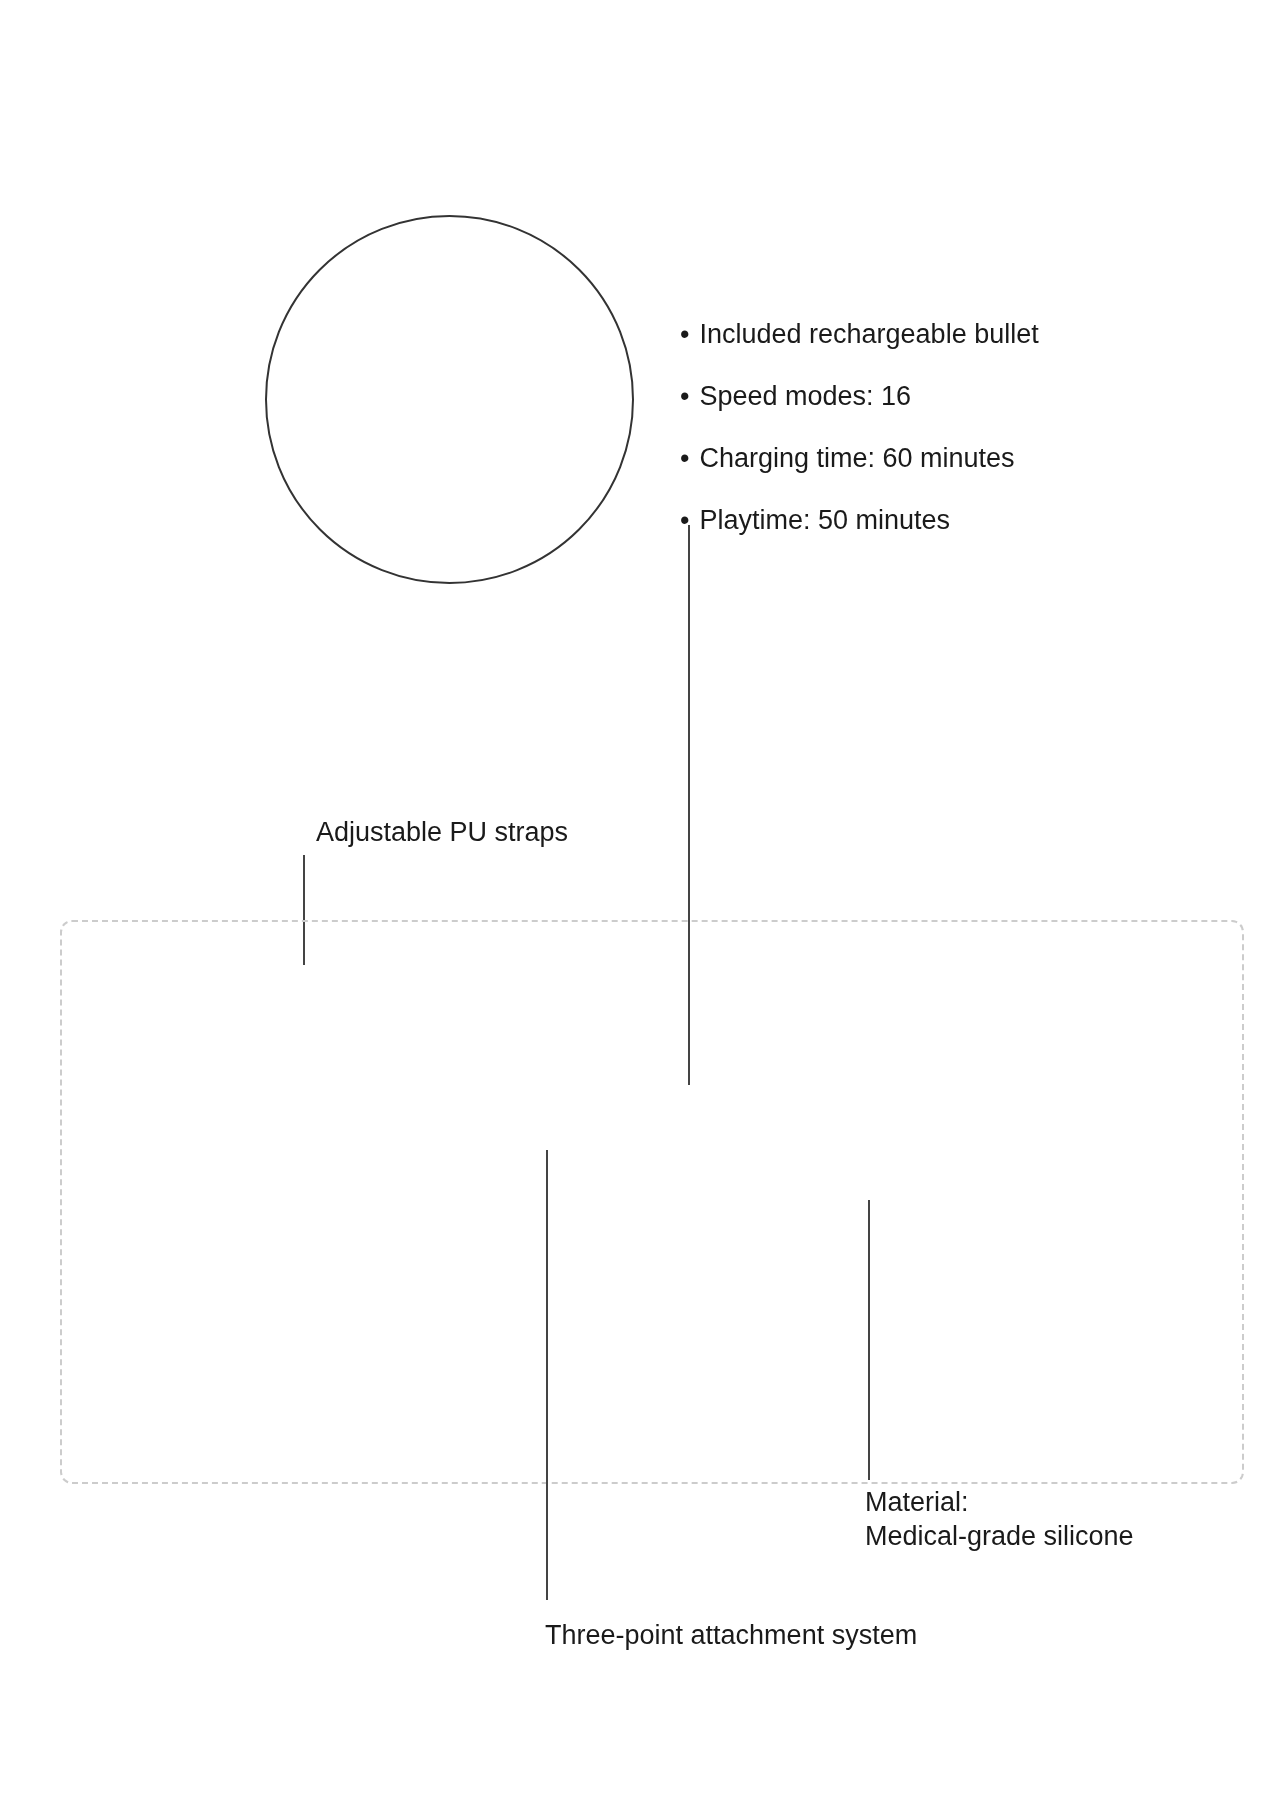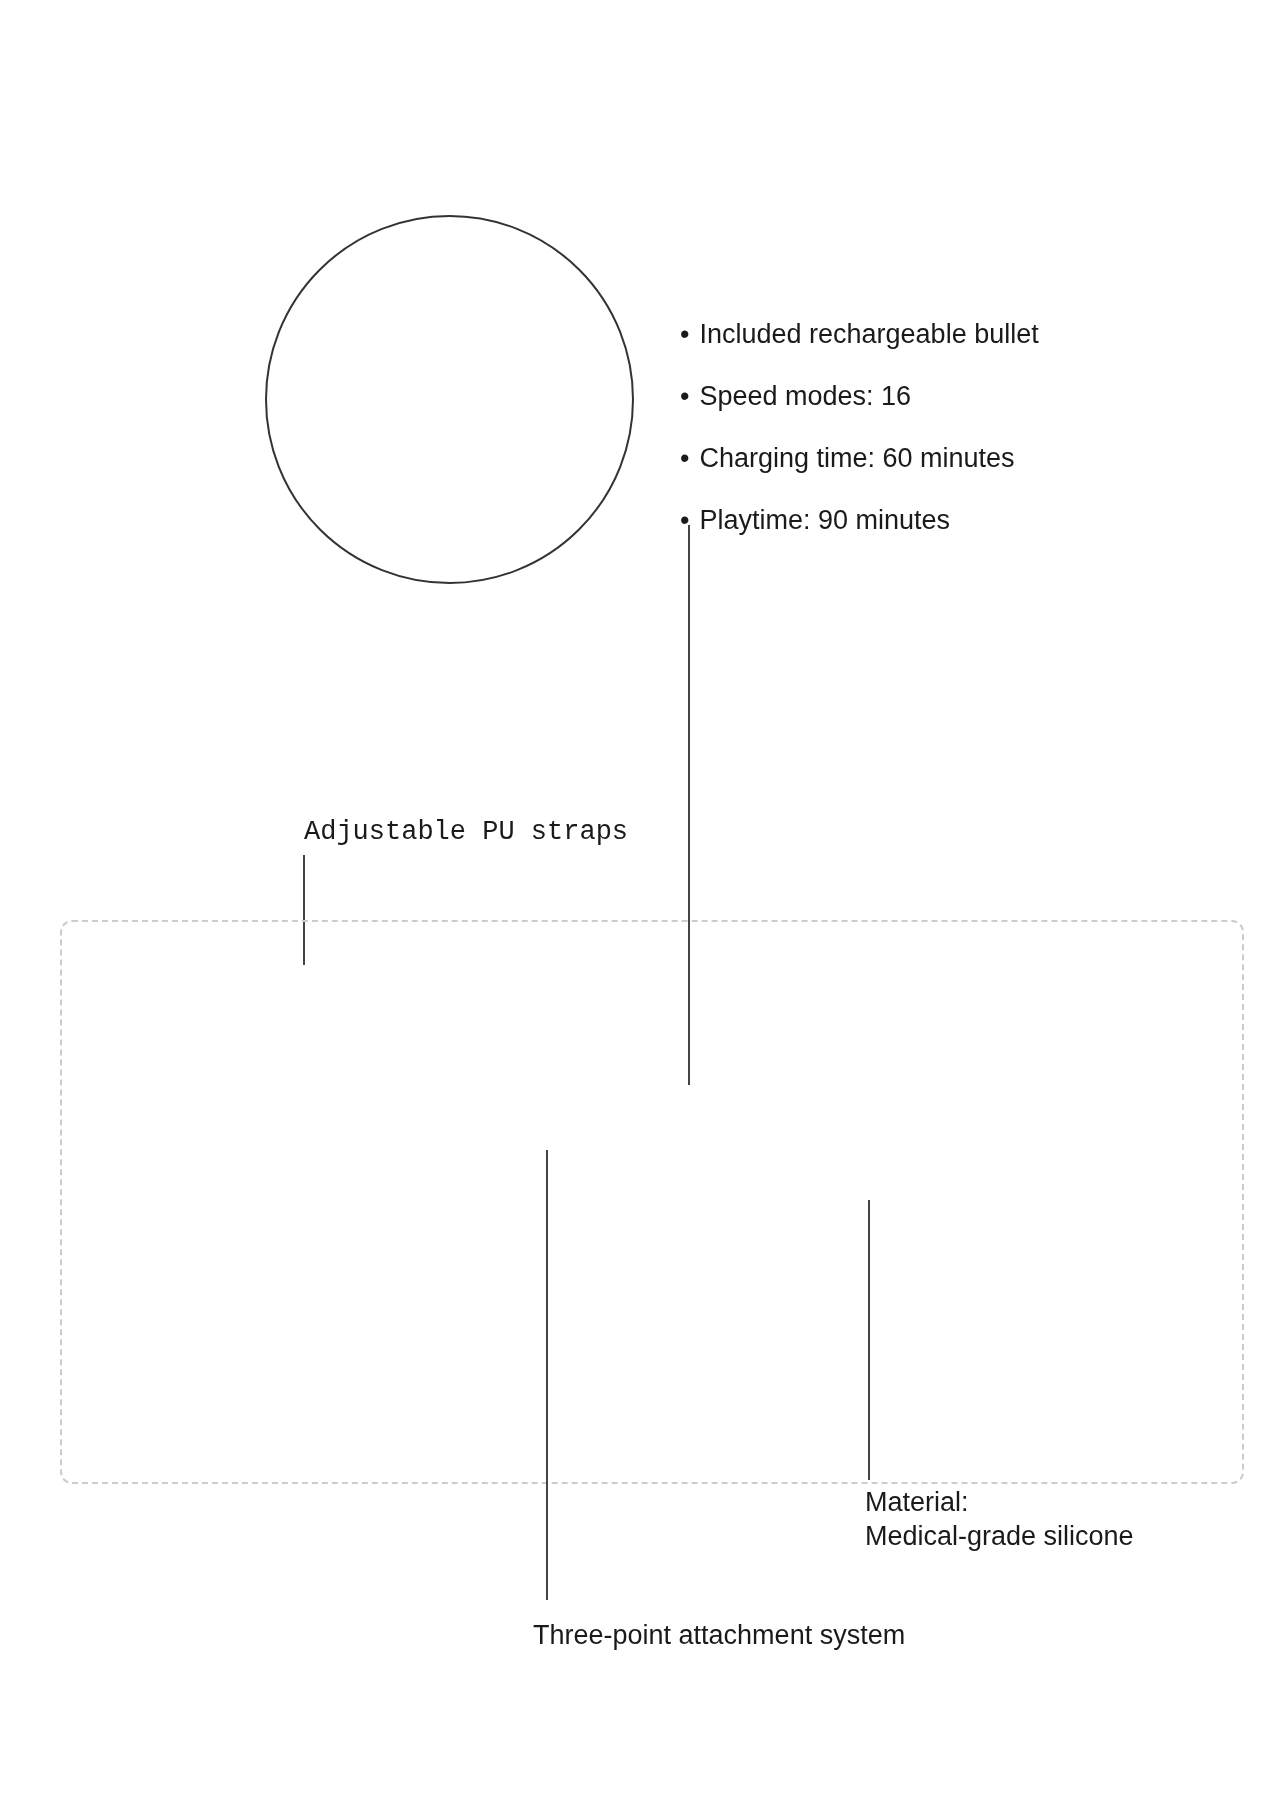--- a/index.html
+++ b/index.html
@@ -17,32 +17,32 @@
   </style>
 </head>
 <body>
 
 <div class="inset"></div>
 
 <ul class="specs">
   <li>Included rechargeable bullet</li>
   <li>Speed modes: 16</li>
   <li>Charging time: 60 minutes</li>
-  <li>Playtime: 90 minutes</li>
+  <li>Playtime: 50 minutes</li>
 </ul>
 
 <div class="line" style="left:688px; top:525px; height:560px;"></div>
 
-<div class="label" style="left:304px; top:815px;font-family:Liberation Mono, monospace;">Adjustable PU straps</div>
+<div class="label" style="left:316px; top:815px;">Adjustable PU straps</div>
 <div class="line" style="left:303px; top:855px; height:110px;"></div>
 
 <div class="placeholder"></div>
 
 <div class="line" style="left:868px; top:1200px; height:280px;"></div>
 <div class="label" style="left:865px; top:1485px;">
   <div>Material:</div>
   <div>Medical-grade silicone</div>
 </div>
 
 <div class="line" style="left:546px; top:1150px; height:450px;"></div>
-<div class="label" style="left:533px; top:1618px;">
+<div class="label" style="left:545px; top:1618px;">
   <div>Three-point attachment system</div>
 </div>
 
 </body></html>

